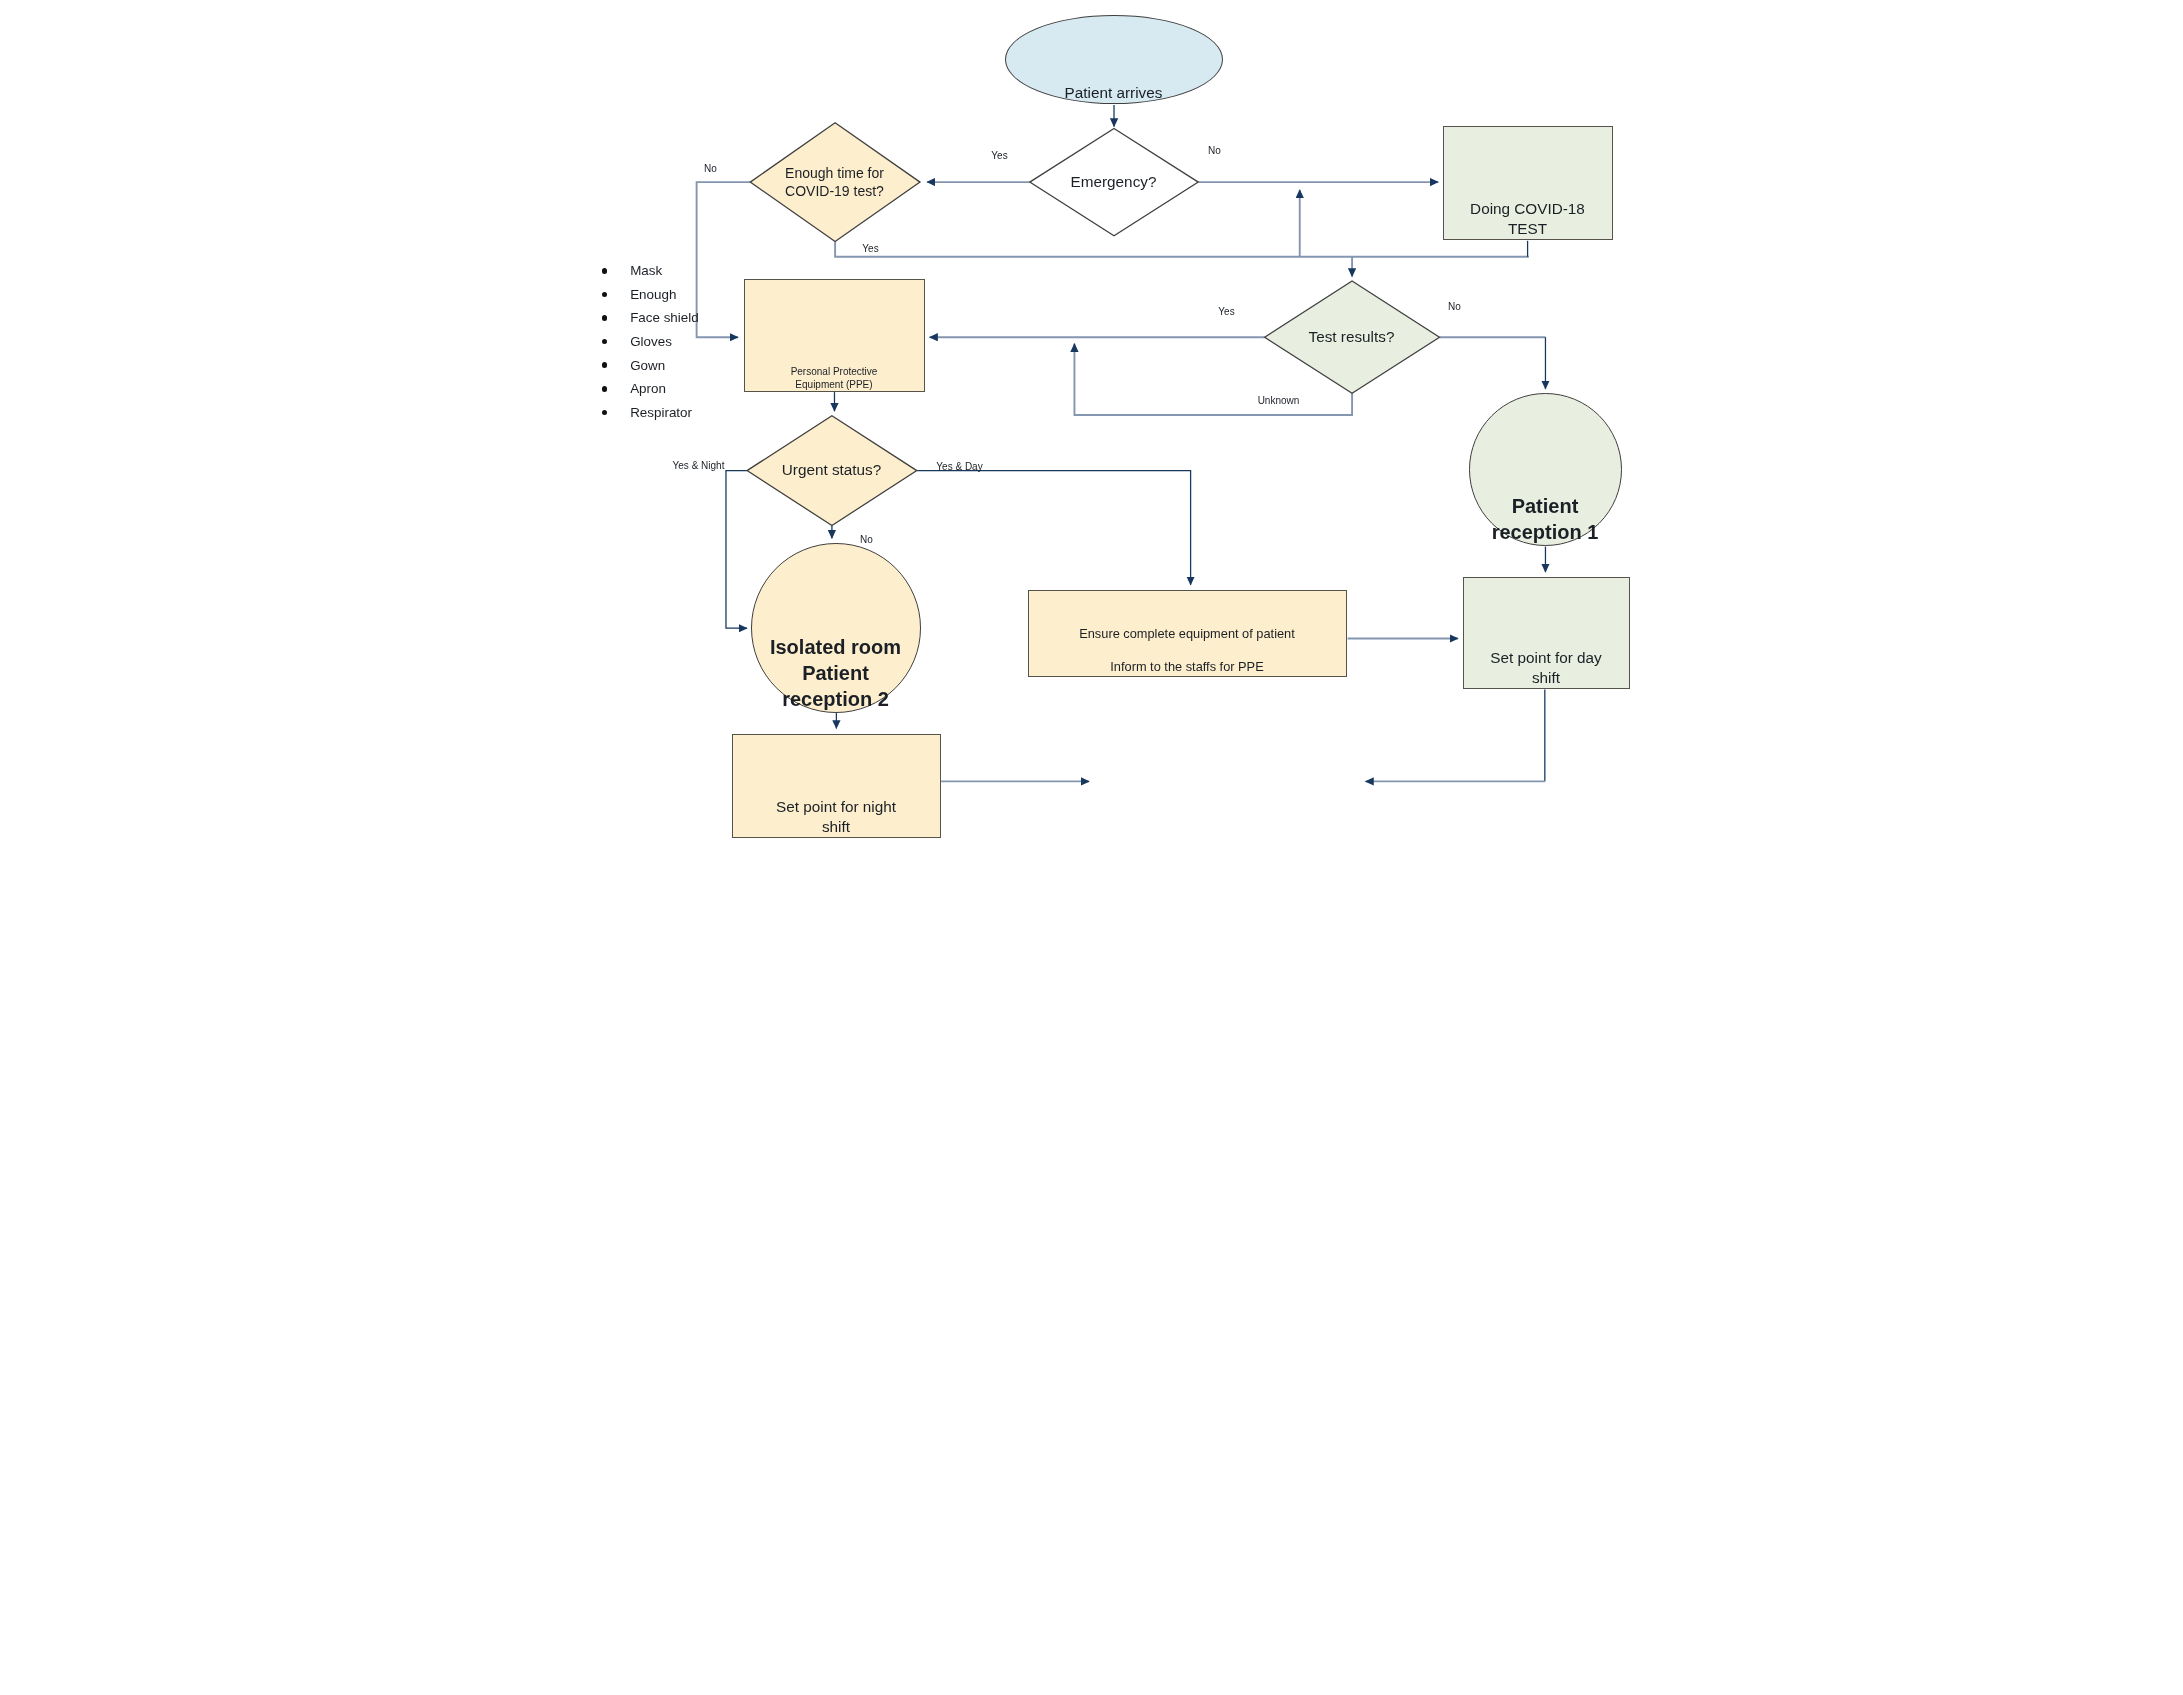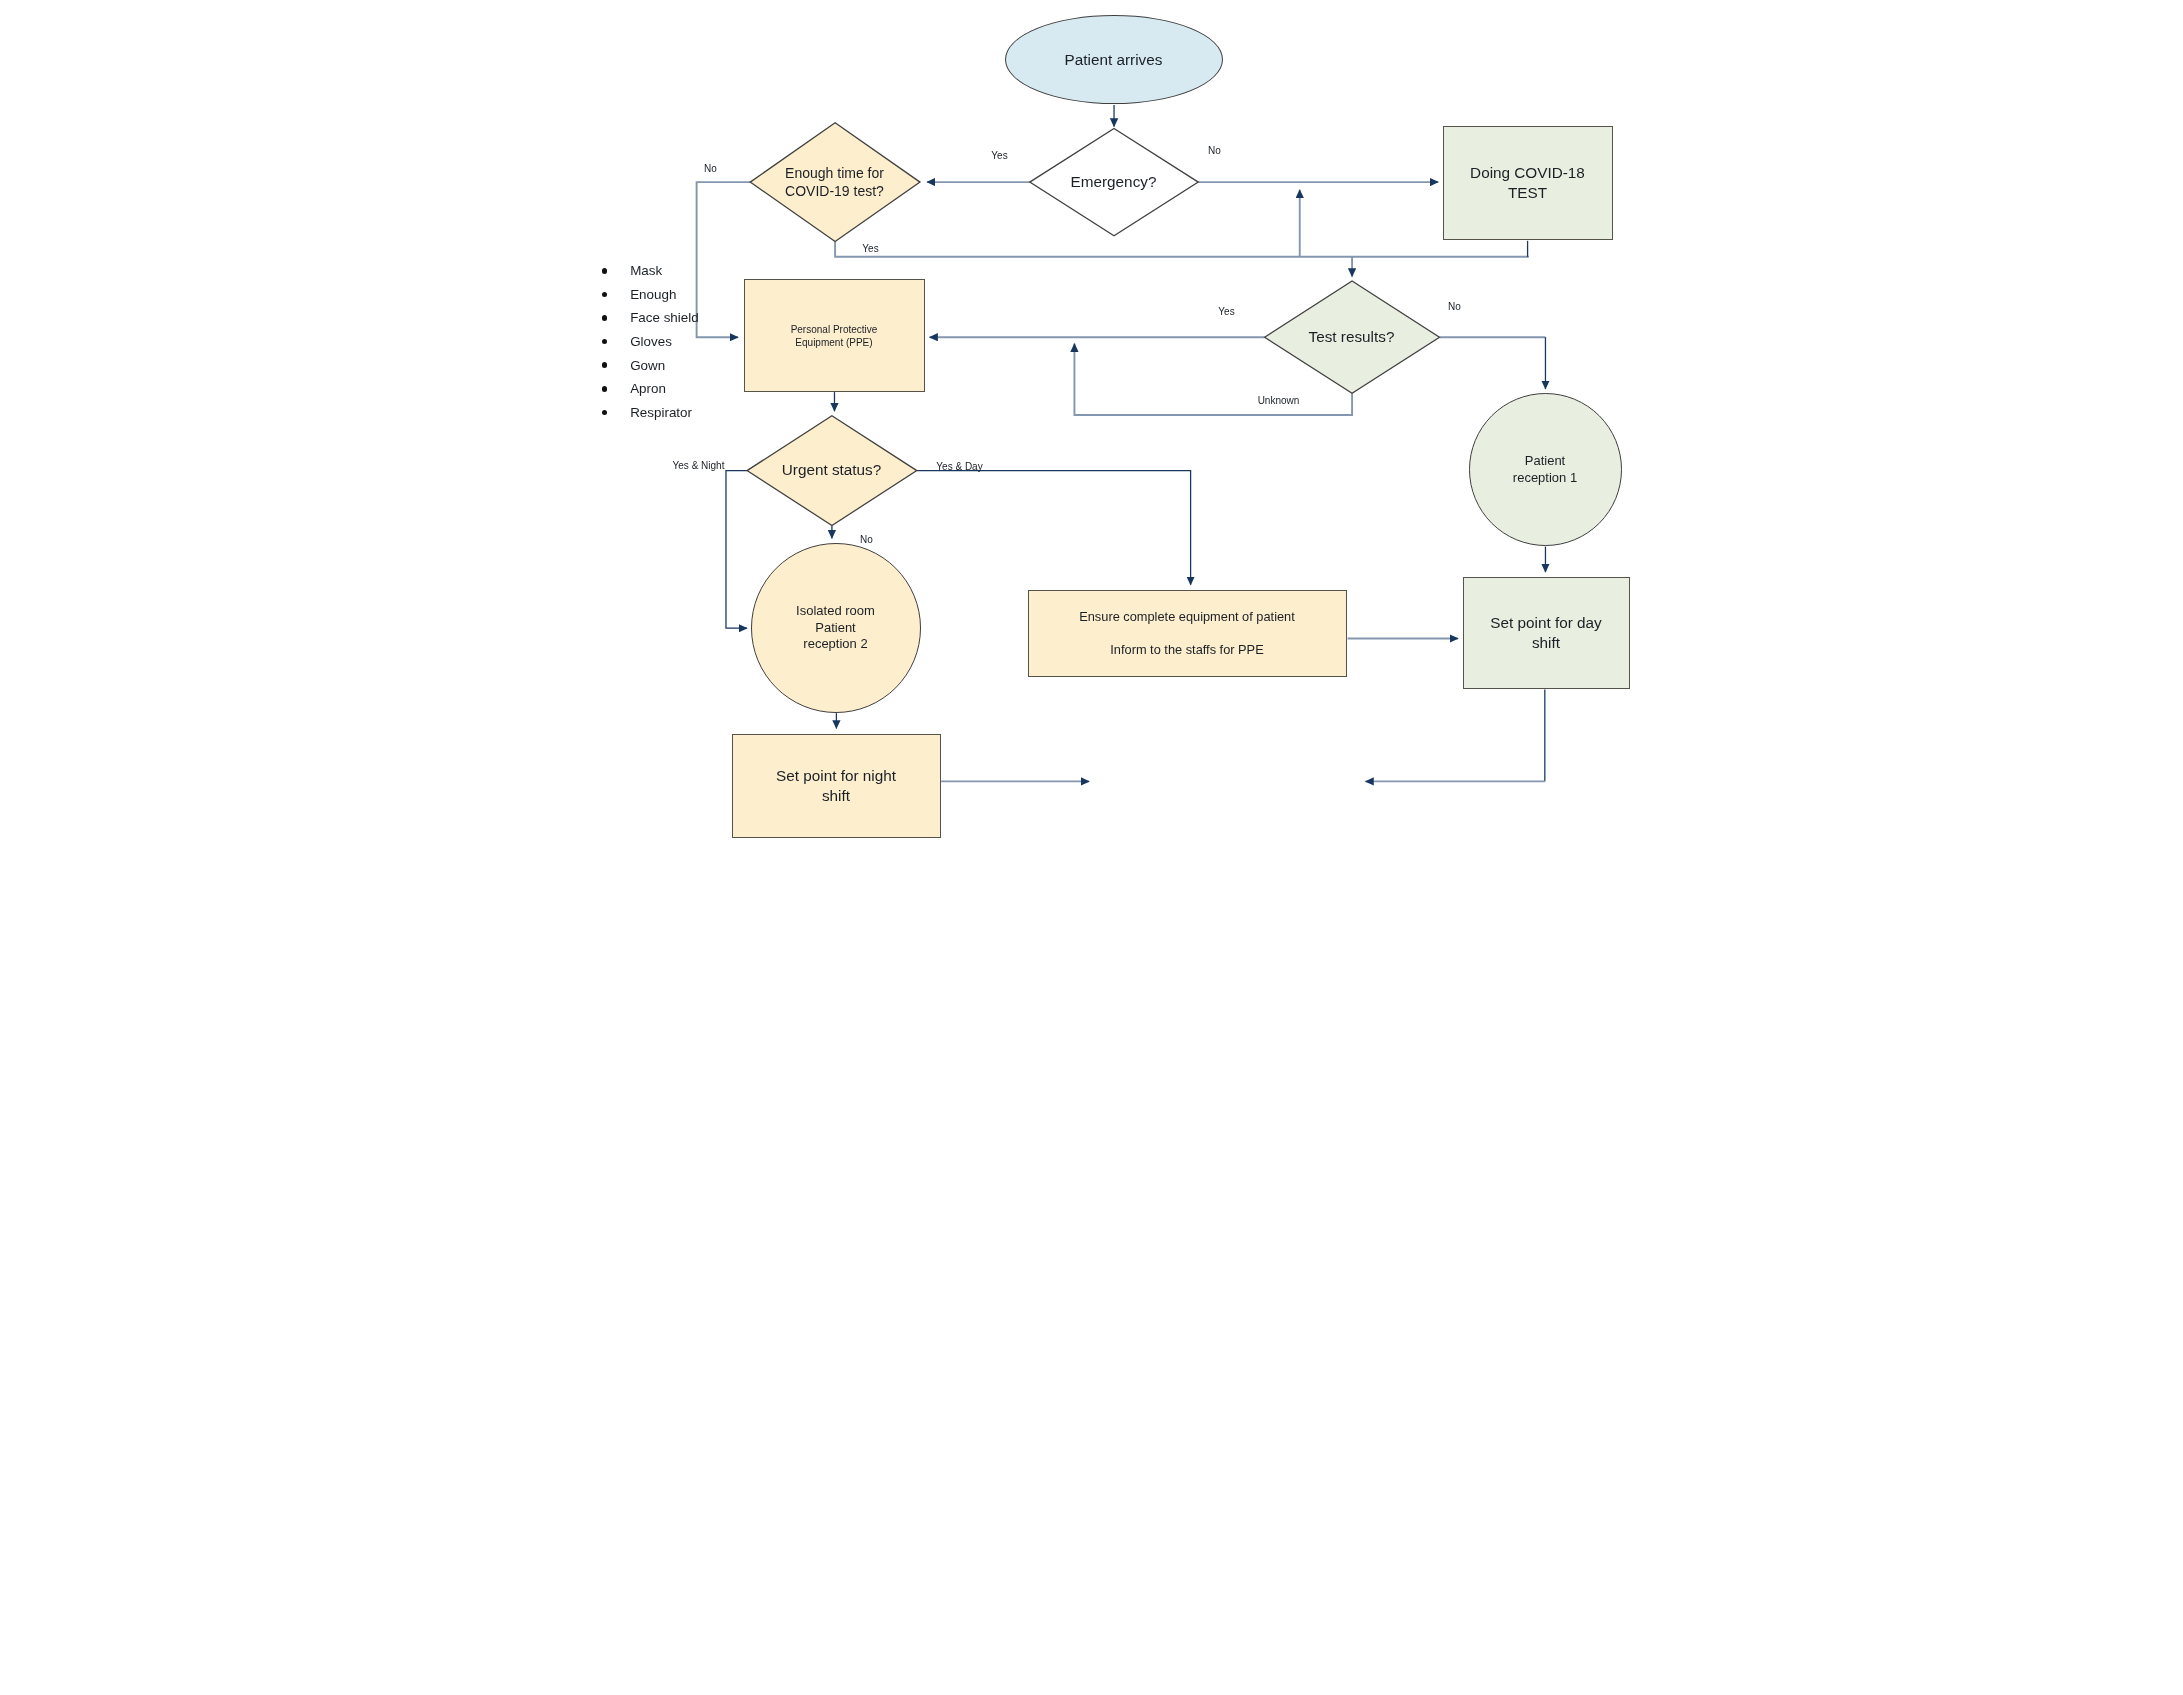--- a/index.html
+++ b/index.html
@@ -8,25 +8,25 @@
   .layer{position:absolute;left:0;top:0;width:100%;height:100%;}
   svg .s{stroke:var(--connector,#8496b0);stroke-width:3;fill:none;}
   svg .n{stroke:var(--arrowhead,#17375e);stroke-width:2;fill:none;}
   svg .diamond{stroke:#404040;stroke-width:2;}
   .fill-blue{background:var(--start-end-fill,#d7e9f1);}
   .fill-yellow{background:var(--process-yellow-fill,#fdeecd);}
   .fill-green{background:var(--process-green-fill,#e9efe0);}
   svg .d-yellow{fill:var(--process-yellow-fill,#fdeecd);}
   svg .d-green{fill:var(--process-green-fill,#e9efe0);}
   svg .d-white{fill:var(--decision-white-fill,#ffffff);}
-  .node{position:absolute;display:flex;align-items:center;justify-content:center;text-align:center;
+  .node{position:absolute;display:flex;align-items:flex-end;justify-content:center;text-align:center;
         white-space:pre-line;box-sizing:border-box;line-height:1.3;}
   .ellipse{border:1.3px solid #3f3f3f;border-radius:50%;font-size:15.3px;}
   .rect{border:1.3px solid #55534a;font-size:15.3px;}
-  .circle{border:1.3px solid #3f3f3f;border-radius:50%;font-size:13px;}
+  .circle{border:1.3px solid #3f3f3f;border-radius:50%;font-size:20px;font-weight:bold;}
   .dtext{position:absolute;transform:translate(-50%,-50%);text-align:center;white-space:pre-line;
          font-size:14px;line-height:1.3;}
   .elabel{position:absolute;transform:translate(-50%,-50%);font-size:10px;white-space:nowrap;}
   .ppe-list{position:absolute;left:56px;top:259px;}
   .ppe-item{display:flex;align-items:center;height:23.6px;font-size:13.4px;}
   .dot{width:5.7px;height:5.7px;border-radius:50%;background:#111111;margin-right:23px;flex:0 0 auto;}
   .small{font-size:12.8px;}
 </style>
 </head>
 <body>

